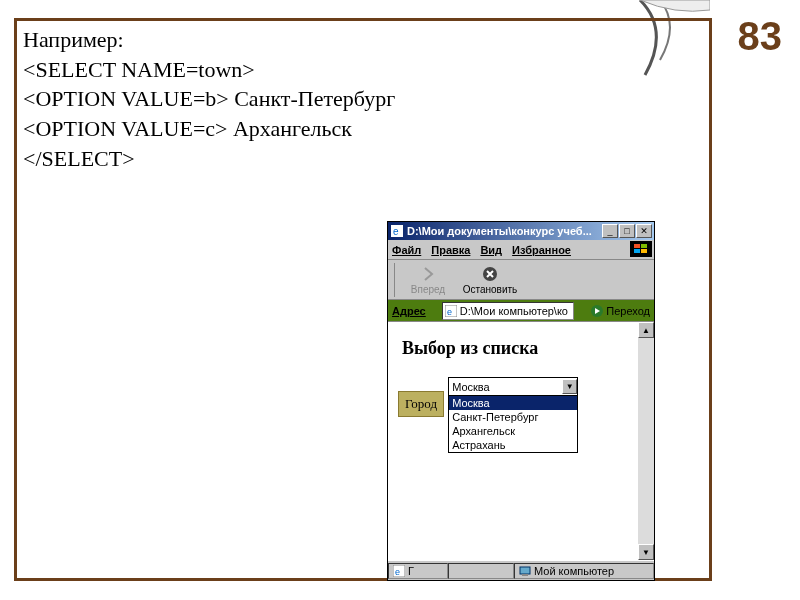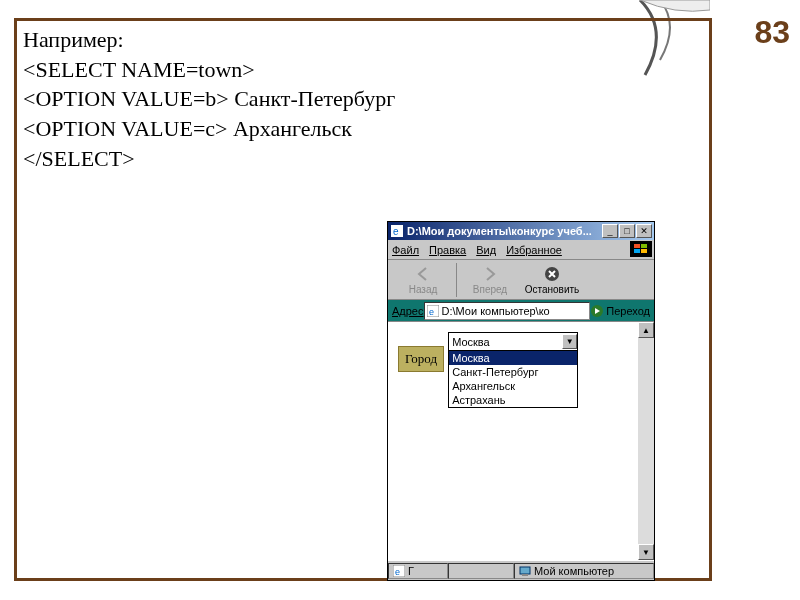--- a/index.html
+++ b/index.html
@@ -15,23 +15,23 @@
     position: absolute;
     left: 14px;
     top: 18px;
     width: 698px;
     height: 563px;
     border: 3px solid #6b3f1a;
     padding: 4px 6px;
   }
   .page-number {
     position: absolute;
-    right: 10px;
+    right: 18px;
     top: 14px;
-    font-size: 32px;
+    font-size: 40px;
     font-weight: bold;
     color: #6b3f1a;
   }
   .curl {
     position: absolute;
     right: 90px;
     top: 0px;
     width: 80px;
     height: 80px;
     pointer-events: none;
@@ -94,21 +94,21 @@
     background: #c8c8c8;
     display: flex;
     align-items: center;
     height: 20px;
     padding: 0 4px;
     gap: 10px;
     border-bottom: 1px solid #888;
     position: relative;
   }
   .menuitem { font-size: 11px; }
-  .mnemonic { text-decoration: underline; }
+  .mnemonic { text-decoration: underline; font-weight: bold; }
   .win-logo {
     position: absolute;
     right: 2px;
     top: 1px;
     width: 22px; height: 16px;
     background: #000;
     display: flex;
     align-items: center;
     justify-content: center;
   }
@@ -130,26 +130,26 @@
     font-size: 10px;
     color: #888;
   }
   .tbtn.enabled { color: #000; }
   .tbtn .ticon {
     width: 20px; height: 20px;
     display: flex; align-items: center; justify-content: center;
   }
   .tsep { width: 1px; height: 34px; background: #888; margin: 0 2px; }
   .addrbar {
-    background: #0f766e;
+    background: #4d7c0f;
     height: 22px;
     display: flex;
     align-items: center;
     padding: 0 4px;
-    gap: 0;
+    gap: 16px;
     border-bottom: 1px solid #888;
     font-size: 11px;
   }
   .addr-input {
     flex: 1;
     background: #fff;
     border: 1px inset #888;
     height: 18px;
     display: flex;
     align-items: center;
@@ -313,28 +313,20 @@
         <svg width="16" height="12" viewBox="0 0 16 12">
           <rect x="1" y="1" width="6" height="4" fill="#f25022"></rect>
           <rect x="8" y="1" width="6" height="4" fill="#7fba00"></rect>
           <rect x="1" y="6" width="6" height="4" fill="#00a4ef"></rect>
           <rect x="8" y="6" width="6" height="4" fill="#ffb900"></rect>
         </svg>
       </div>
     </div>
 
     <div class="toolbar">
-      <div class="tbtn">
-        <span class="ticon">
-          <svg width="18" height="18" viewBox="0 0 18 18">
-              <path d="M12 3 L5 9 L12 15" stroke="#999" stroke-width="2" fill="none"></path>
-            </svg>
-        </span>
-        <span>Назад</span>
-      </div>
       <div class="tsep"></div>
       <div class="tbtn">
         <span class="ticon">
           <svg width="18" height="18" viewBox="0 0 18 18">
               <path d="M6 3 L13 9 L6 15" stroke="#999" stroke-width="2" fill="none"></path>
             </svg>
         </span>
         <span>Вперед</span>
       </div>
       <div class="tbtn enabled">
@@ -360,20 +352,21 @@
       <div class="gobtn">
         <svg width="14" height="14" viewBox="0 0 14 14">
             <circle cx="7" cy="7" r="6" fill="#2a7a2a"></circle>
             <path d="M5 4 L10 7 L5 10 Z" fill="#fff"></path>
           </svg>
         <span>Переход</span>
       </div>
     </div>
 
     <div class="content-area">
+      <div class="page-heading">Выбор из списка</div>
       <div class="form-row">
         <div class="label-cell">Город</div>
         <div>
           <div class="select-box">
             <div class="select-display">
               <span class="val">Москва</span>
               <span class="arrow">▼</span>
             </div>
           </div>
           <div class="dropdown">

